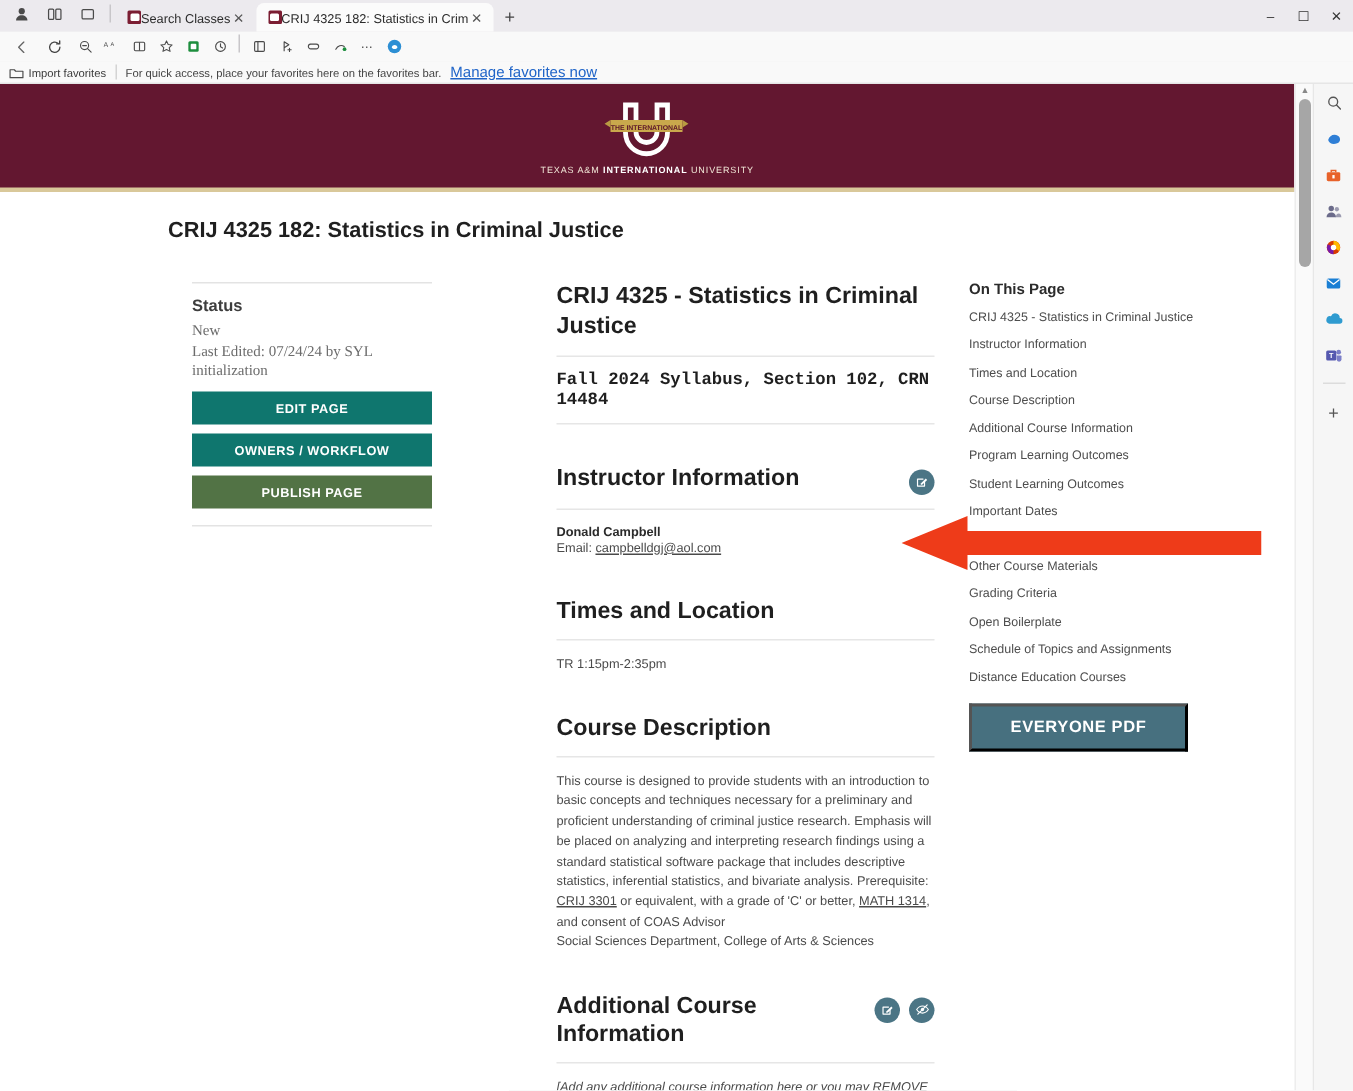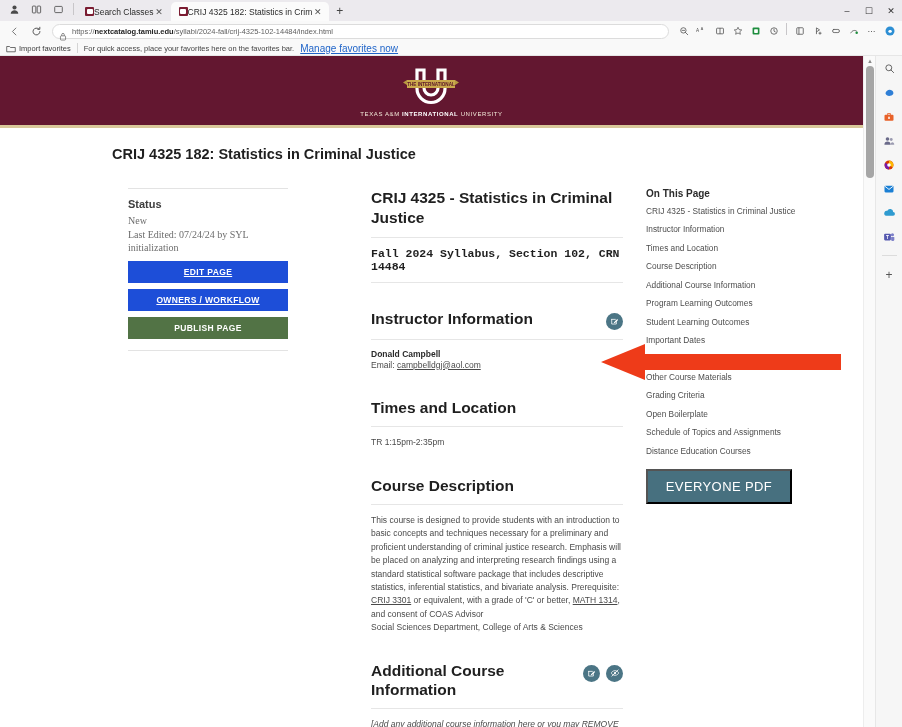--- a/index.html
+++ b/index.html
@@ -102,21 +102,21 @@
   .col-left { width: 160px; margin-left: 128px; flex: none; }
   .col-main { width: 252px; margin-left: 83px; flex: none; }
   .col-right { width: 170px; margin-left: 23px; flex: none; }
 
   .panel { border-top: 1px solid #e3e3e3; border-bottom: 1px solid #e3e3e3; padding: 9px 0 11px 0; }
   .panel-title { font-size: 11px; font-weight: 700; color: #3d3d3d; margin-bottom: 4px; }
   .panel-line { font-size: 10px; color: #6c6c6c; line-height: 1.35; font-family: Liberation Serif, serif; }
 
   .btn { display: block; width: 100%; text-align: center; color: #fff; font-size: 8.5px;
     font-weight: 700; letter-spacing: .35px; padding: 6px 0; margin-top: 6px; border: none; }
-  .btn-slate { background: #1d4ed8; text-decoration: underline; }
+  .btn-slate { background: #0f766e; }
   .btn-green { background: #527345; }
   .btn-teal { background: #27a7bd; }
 
   .history { margin-top: 18px; border-top: 1px solid #e3e3e3; padding-top: 9px; }
 
   
   .h-course { font-size: 15.5px; font-weight: 700; color: #1f1f1f; line-height: 1.28; }
   .rule { border-bottom: 1px solid #e6e6e6; margin: 9px 0 9px 0; }
   .h-sub { font-size: 11.5px; font-weight: 700; color: #1f1f1f; font-family: Liberation Mono, monospace; }
   .sec { margin-top: 26px; }
@@ -127,21 +127,21 @@
   .body-txt { font-size: 8.5px; color: #4a4a4a; line-height: 1.58; }
   .body-txt a { color: #4a4a4a; text-decoration: underline; }
   .name-b { font-size: 8.5px; font-weight: 700; color: #2b2b2b; }
   .italic-note { font-size: 8.5px; color: #4a4a4a; line-height: 1.58; font-style: italic; }
   .italic-note b { font-weight: 700; text-decoration: underline; }
 
   
   .otp-title { font-size: 10px; font-weight: 700; color: #2b2b2b; margin-bottom: 7px; }
   .otp-item { font-size: 8.3px; color: #4d4d4d; line-height: 1.38; margin-bottom: 7px; }
   .pdf-btn { display: block; width: 146px; text-align: center; background: #47707f; color: #fff;
-    font-size: 13px; font-weight: 400; letter-spacing: .4px; padding: 8px 0; margin-top: 12px; }
+    font-size: 11px; font-weight: 700; letter-spacing: .4px; padding: 8px 0; margin-top: 12px; }
 
   
   .arrow { position: absolute; left: 601px; top: 288px; width: 240px; height: 36px; pointer-events: none; }
 </style>
 </head>
 <body>
 
 <div class="browser">
 
   <div class="titlebar">
@@ -193,29 +193,20 @@
           <path d="M10 3L5 8l5 5" fill="none" stroke="#666" stroke-width="1.3" stroke-linecap="round" stroke-linejoin="round"></path>
         </svg>
     </div>
     <div class="nav-ico">
       <svg width="11" height="11" viewBox="0 0 16 16">
           <path d="M13 8a5 5 0 1 1-1.6-3.7" fill="none" stroke="#444" stroke-width="1.3" stroke-linecap="round"></path>
           <path d="M12.8 1.8v3h-3" fill="none" stroke="#444" stroke-width="1.3" stroke-linecap="round" stroke-linejoin="round"></path>
         </svg>
     </div>
 
-    <div class="omnibox">
-      <span class="lock">
-        <svg width="8" height="9" viewBox="0 0 12 14">
-            <rect x="2" y="6" width="8" height="6.5" rx="1.2" fill="none" stroke="#5f5f5f" stroke-width="1.1"></rect>
-            <path d="M4 6V4.2a2 2 0 0 1 4 0V6" fill="none" stroke="#5f5f5f" stroke-width="1.1"></path>
-          </svg>
-      </span>
-      <span class="url"><span>https://</span><b>nextcatalog.tamiu.edu</b><span>/syllabi/2024-fall/crij-4325-102-14484/index.html</span></span>
-    </div>
 
     <div class="navbar-right">
       <div class="nb-ico">
         <svg width="10" height="10" viewBox="0 0 16 16">
             <circle cx="7" cy="7" r="4.3" fill="none" stroke="#4a4a4a" stroke-width="1.2"></circle>
             <path d="M10.2 10.2L14 14M5 7h4" stroke="#4a4a4a" stroke-width="1.2" stroke-linecap="round"></path>
           </svg>
       </div>
       <div class="nb-ico">
         <svg width="12" height="10" viewBox="0 0 18 14">

